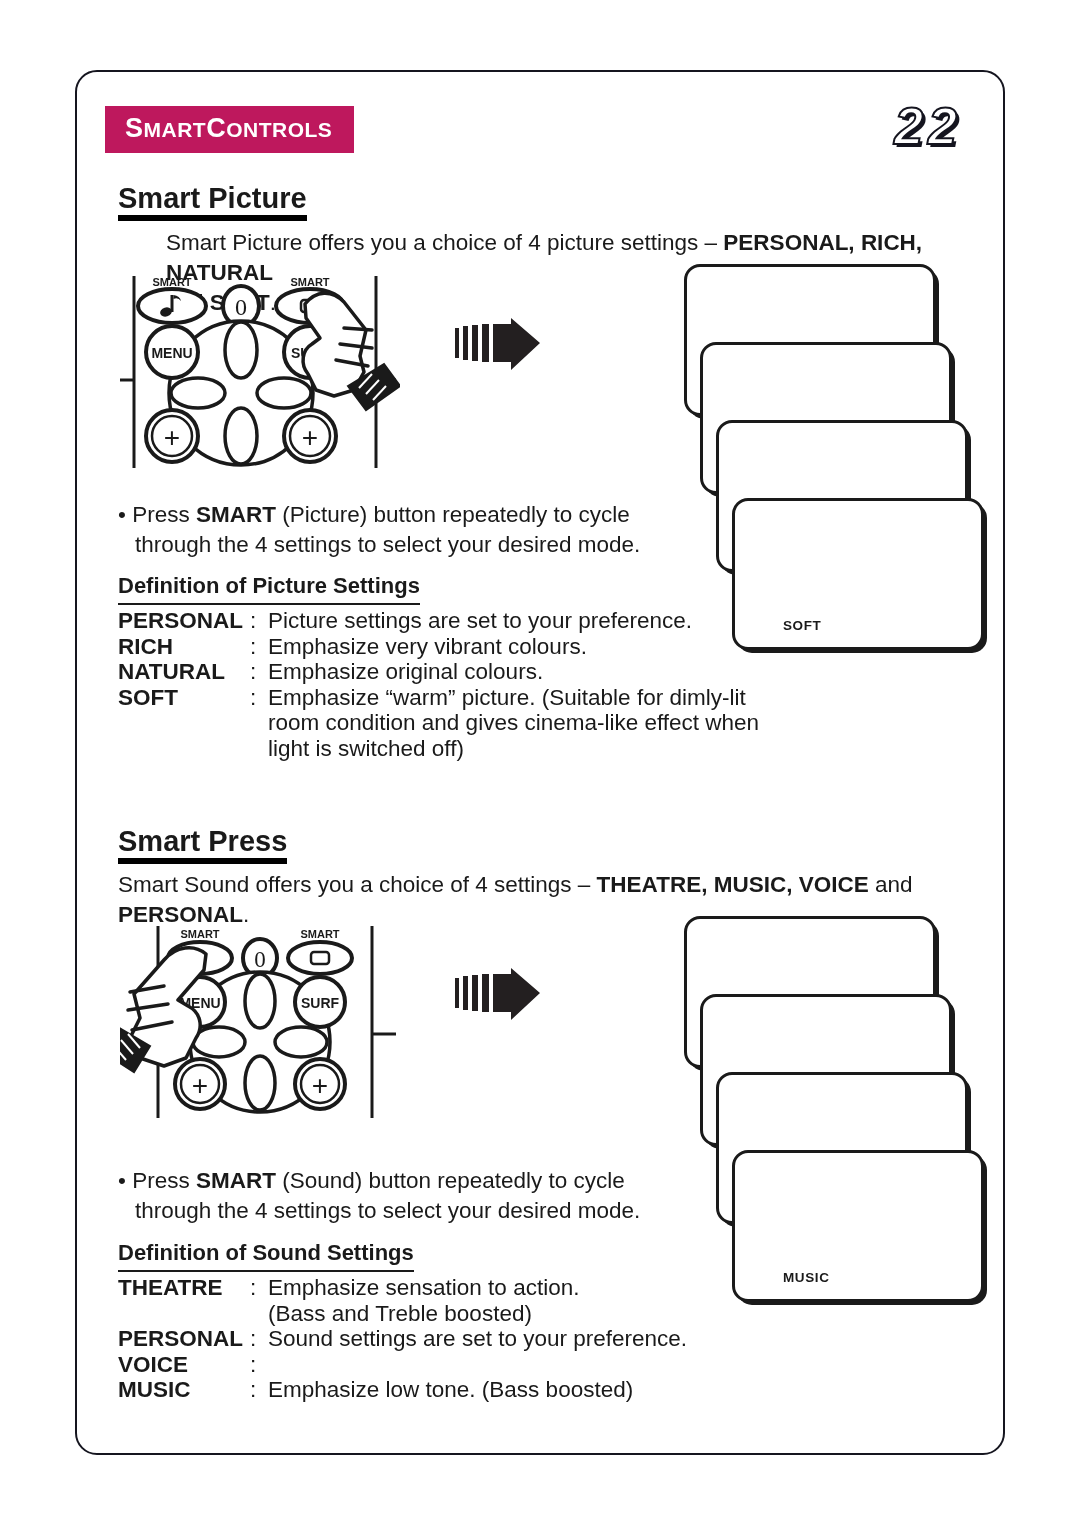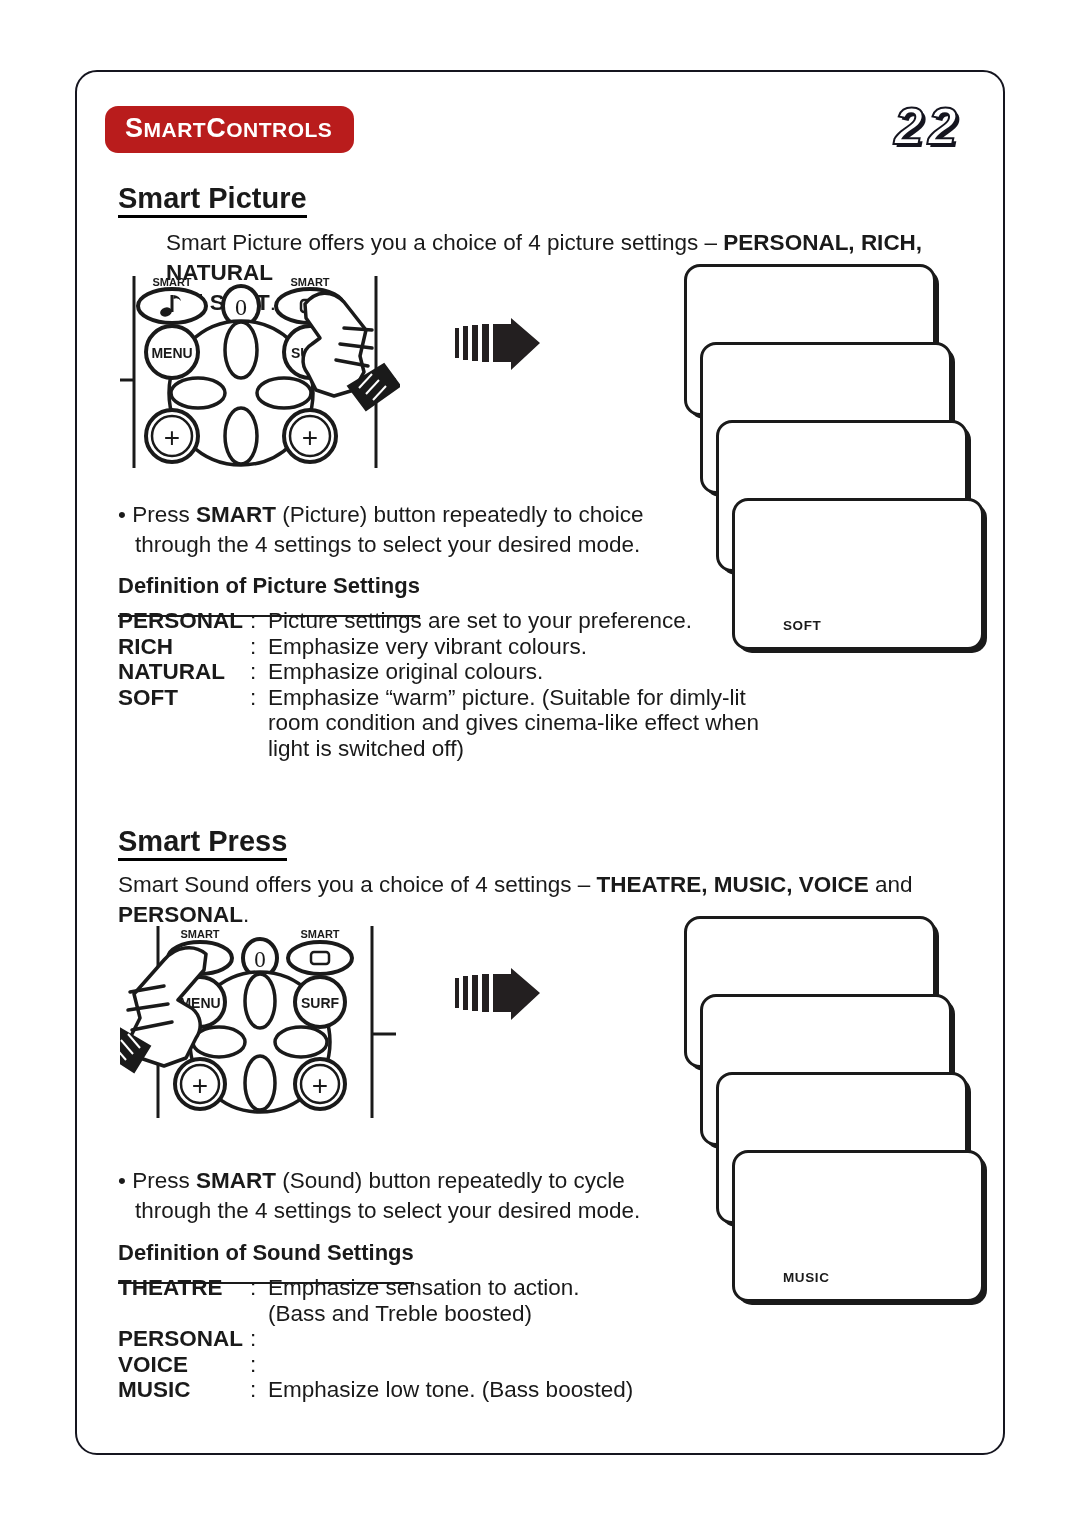--- a/index.html
+++ b/index.html
@@ -26,24 +26,23 @@
     border: 2.5px solid #15151f;
     border-radius: 22px;
     box-sizing: border-box;
   }
 
   
   #section-header {
     position: absolute;
     left: 105px;
     top: 106px;
-    background: #b91c1c;
+    background: #be185d;
     padding: 9px 22px 11px 20px;
     box-sizing: border-box;
-    border-radius: 13px;
   }
   #section-header .hdr-text {
     color: #ffffff;
     font-weight: bold;
     letter-spacing: 0.5px;
     line-height: 1;
     white-space: nowrap;
   }
   .sc-big { font-size: 27px; }
   .sc-small { font-size: 21px; }
@@ -61,21 +60,21 @@
     text-shadow: 3px 3px 0 #15151f;
     font-family: Liberation Sans, sans-serif;
   }
 
   
   .sec-title {
     position: absolute;
     font-size: 29px;
     font-weight: bold;
     color: #1a1a1a;
-    border-bottom: 3px solid #000000;
+    border-bottom: 6px solid #000000;
     padding-bottom: 2px;
     line-height: 1.05;
   }
   #smart-picture-title { left: 118px; top: 183px; }
   #smart-sound-title   { left: 118px; top: 826px; }
 
   .intro {
     position: absolute;
     font-size: 22.5px;
     line-height: 30px;
@@ -96,21 +95,21 @@
   #sound-bullet   { left: 118px; top: 1166px; }
   .bullet-block .bline { display: block; }
   .bullet-block .bline.indent { padding-left: 17px; }
 
   .defn-title {
     position: absolute;
     font-size: 22px;
     font-weight: bold;
     color: #1a1a1a;
     border-bottom: 2.5px solid #1a1a1a;
-    padding-bottom: 18px;
+    padding-bottom: 6px;
     line-height: 1.05;
   }
   #picture-defn-title { left: 118px; top: 574px; }
   #sound-defn-title   { left: 118px; top: 1241px; }
 
   .defn-list {
     position: absolute;
     font-size: 22.5px;
     line-height: 25.5px;
     color: #1a1a1a;
@@ -282,21 +281,21 @@
   </div>
   <div class="screen-card c2">
     <span class="card-label">NATURAL</span>
   </div>
   <div class="screen-card c3">
     <span class="card-label">SOFT</span>
   </div>
 </div>
 
 <div class="bullet-block" id="picture-bullet">
-  <span class="bline"><span>• Press </span><b>SMART</b><span> (Picture) button repeatedly to choice</span></span>
+  <span class="bline"><span>• Press </span><b>SMART</b><span> (Picture) button repeatedly to cycle</span></span>
   <span class="bline indent">through the 4 settings to select your desired mode.</span>
 </div>
 
 <div class="defn-title" id="picture-defn-title">Definition of Picture Settings</div>
 
 <div class="defn-list" id="picture-defn-list">
   <div class="defn-row">
     <span class="defn-term">PERSONAL</span>
     <span class="defn-colon">:</span>
     <span class="defn-desc">Picture settings are set to your preference.</span>
@@ -416,20 +415,21 @@
 <div class="defn-list" id="sound-defn-list">
   <div class="defn-row">
     <span class="defn-term">THEATRE</span>
     <span class="defn-colon">:</span>
     <span class="defn-desc">Emphasize sensation to action.</span>
   </div>
   <div class="defn-cont">(Bass and Treble boosted)</div>
   <div class="defn-row">
     <span class="defn-term">PERSONAL</span>
     <span class="defn-colon">:</span>
+    <span class="defn-desc">Sound settings are set to your preference.</span>
   </div>
   <div class="defn-row">
     <span class="defn-term">VOICE</span>
     <span class="defn-colon">:</span>
   </div>
   <div class="defn-row">
     <span class="defn-term">MUSIC</span>
     <span class="defn-colon">:</span>
     <span class="defn-desc">Emphasize low tone. (Bass boosted)</span>
   </div>

